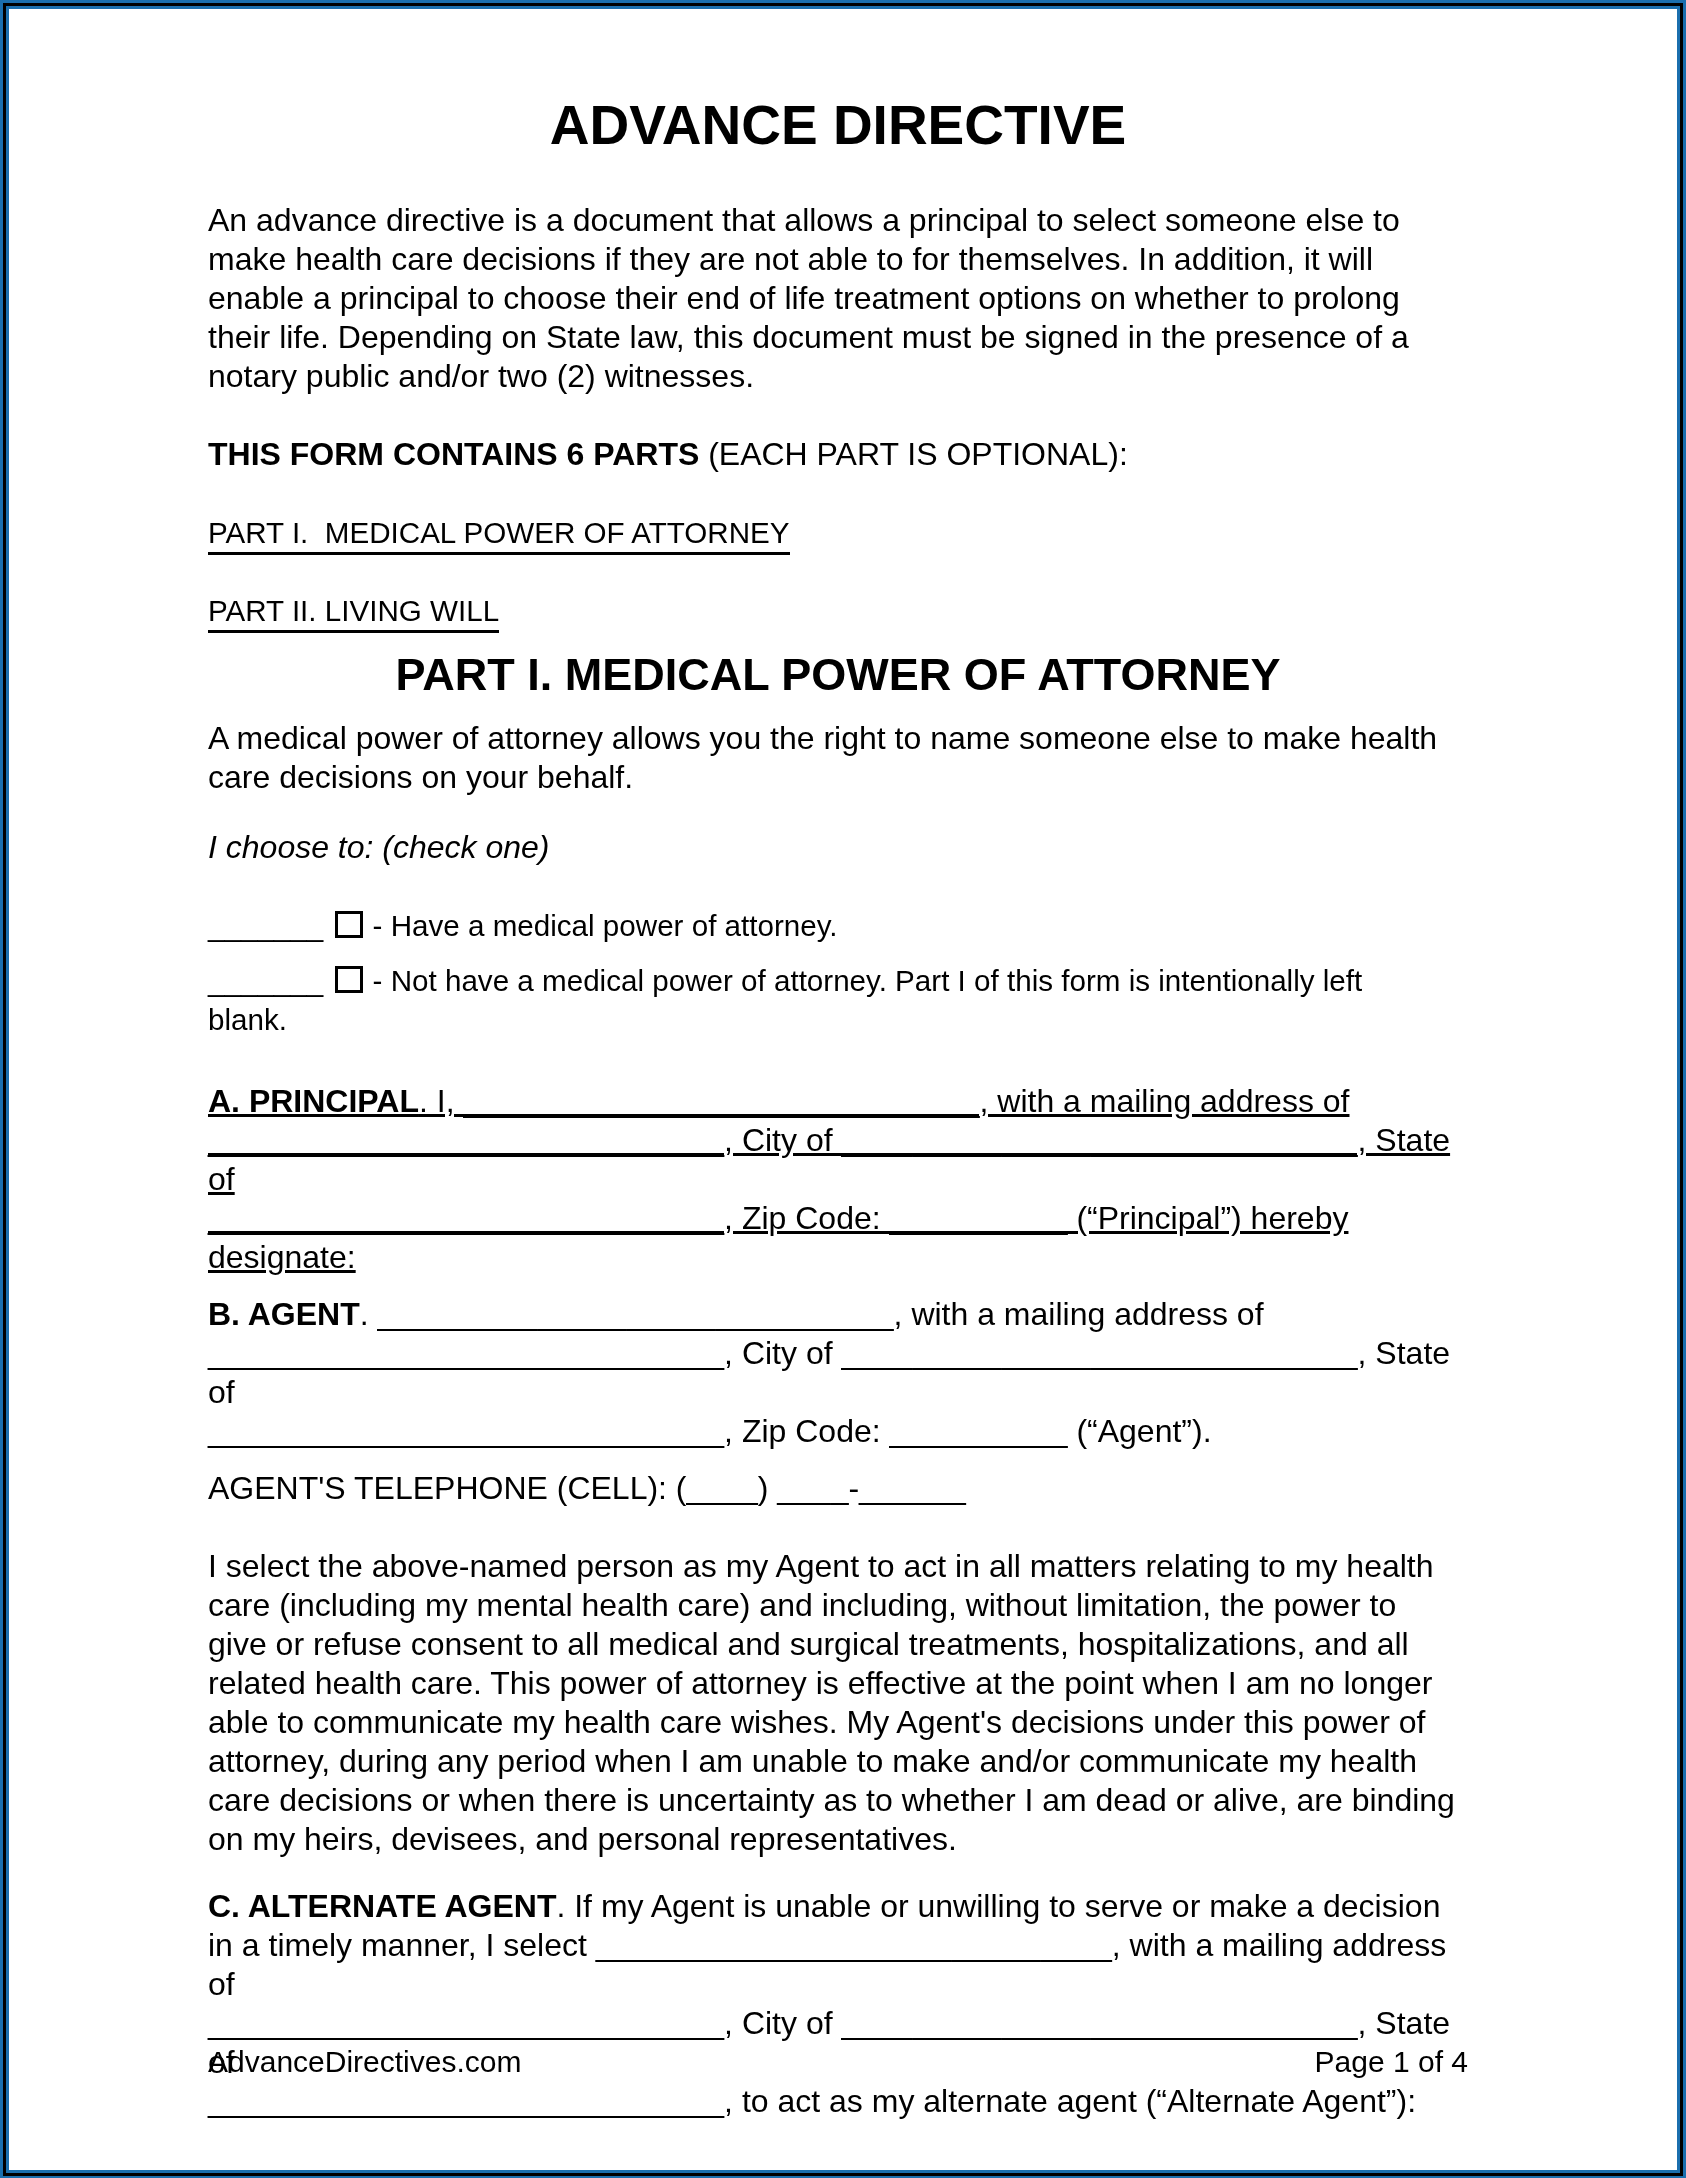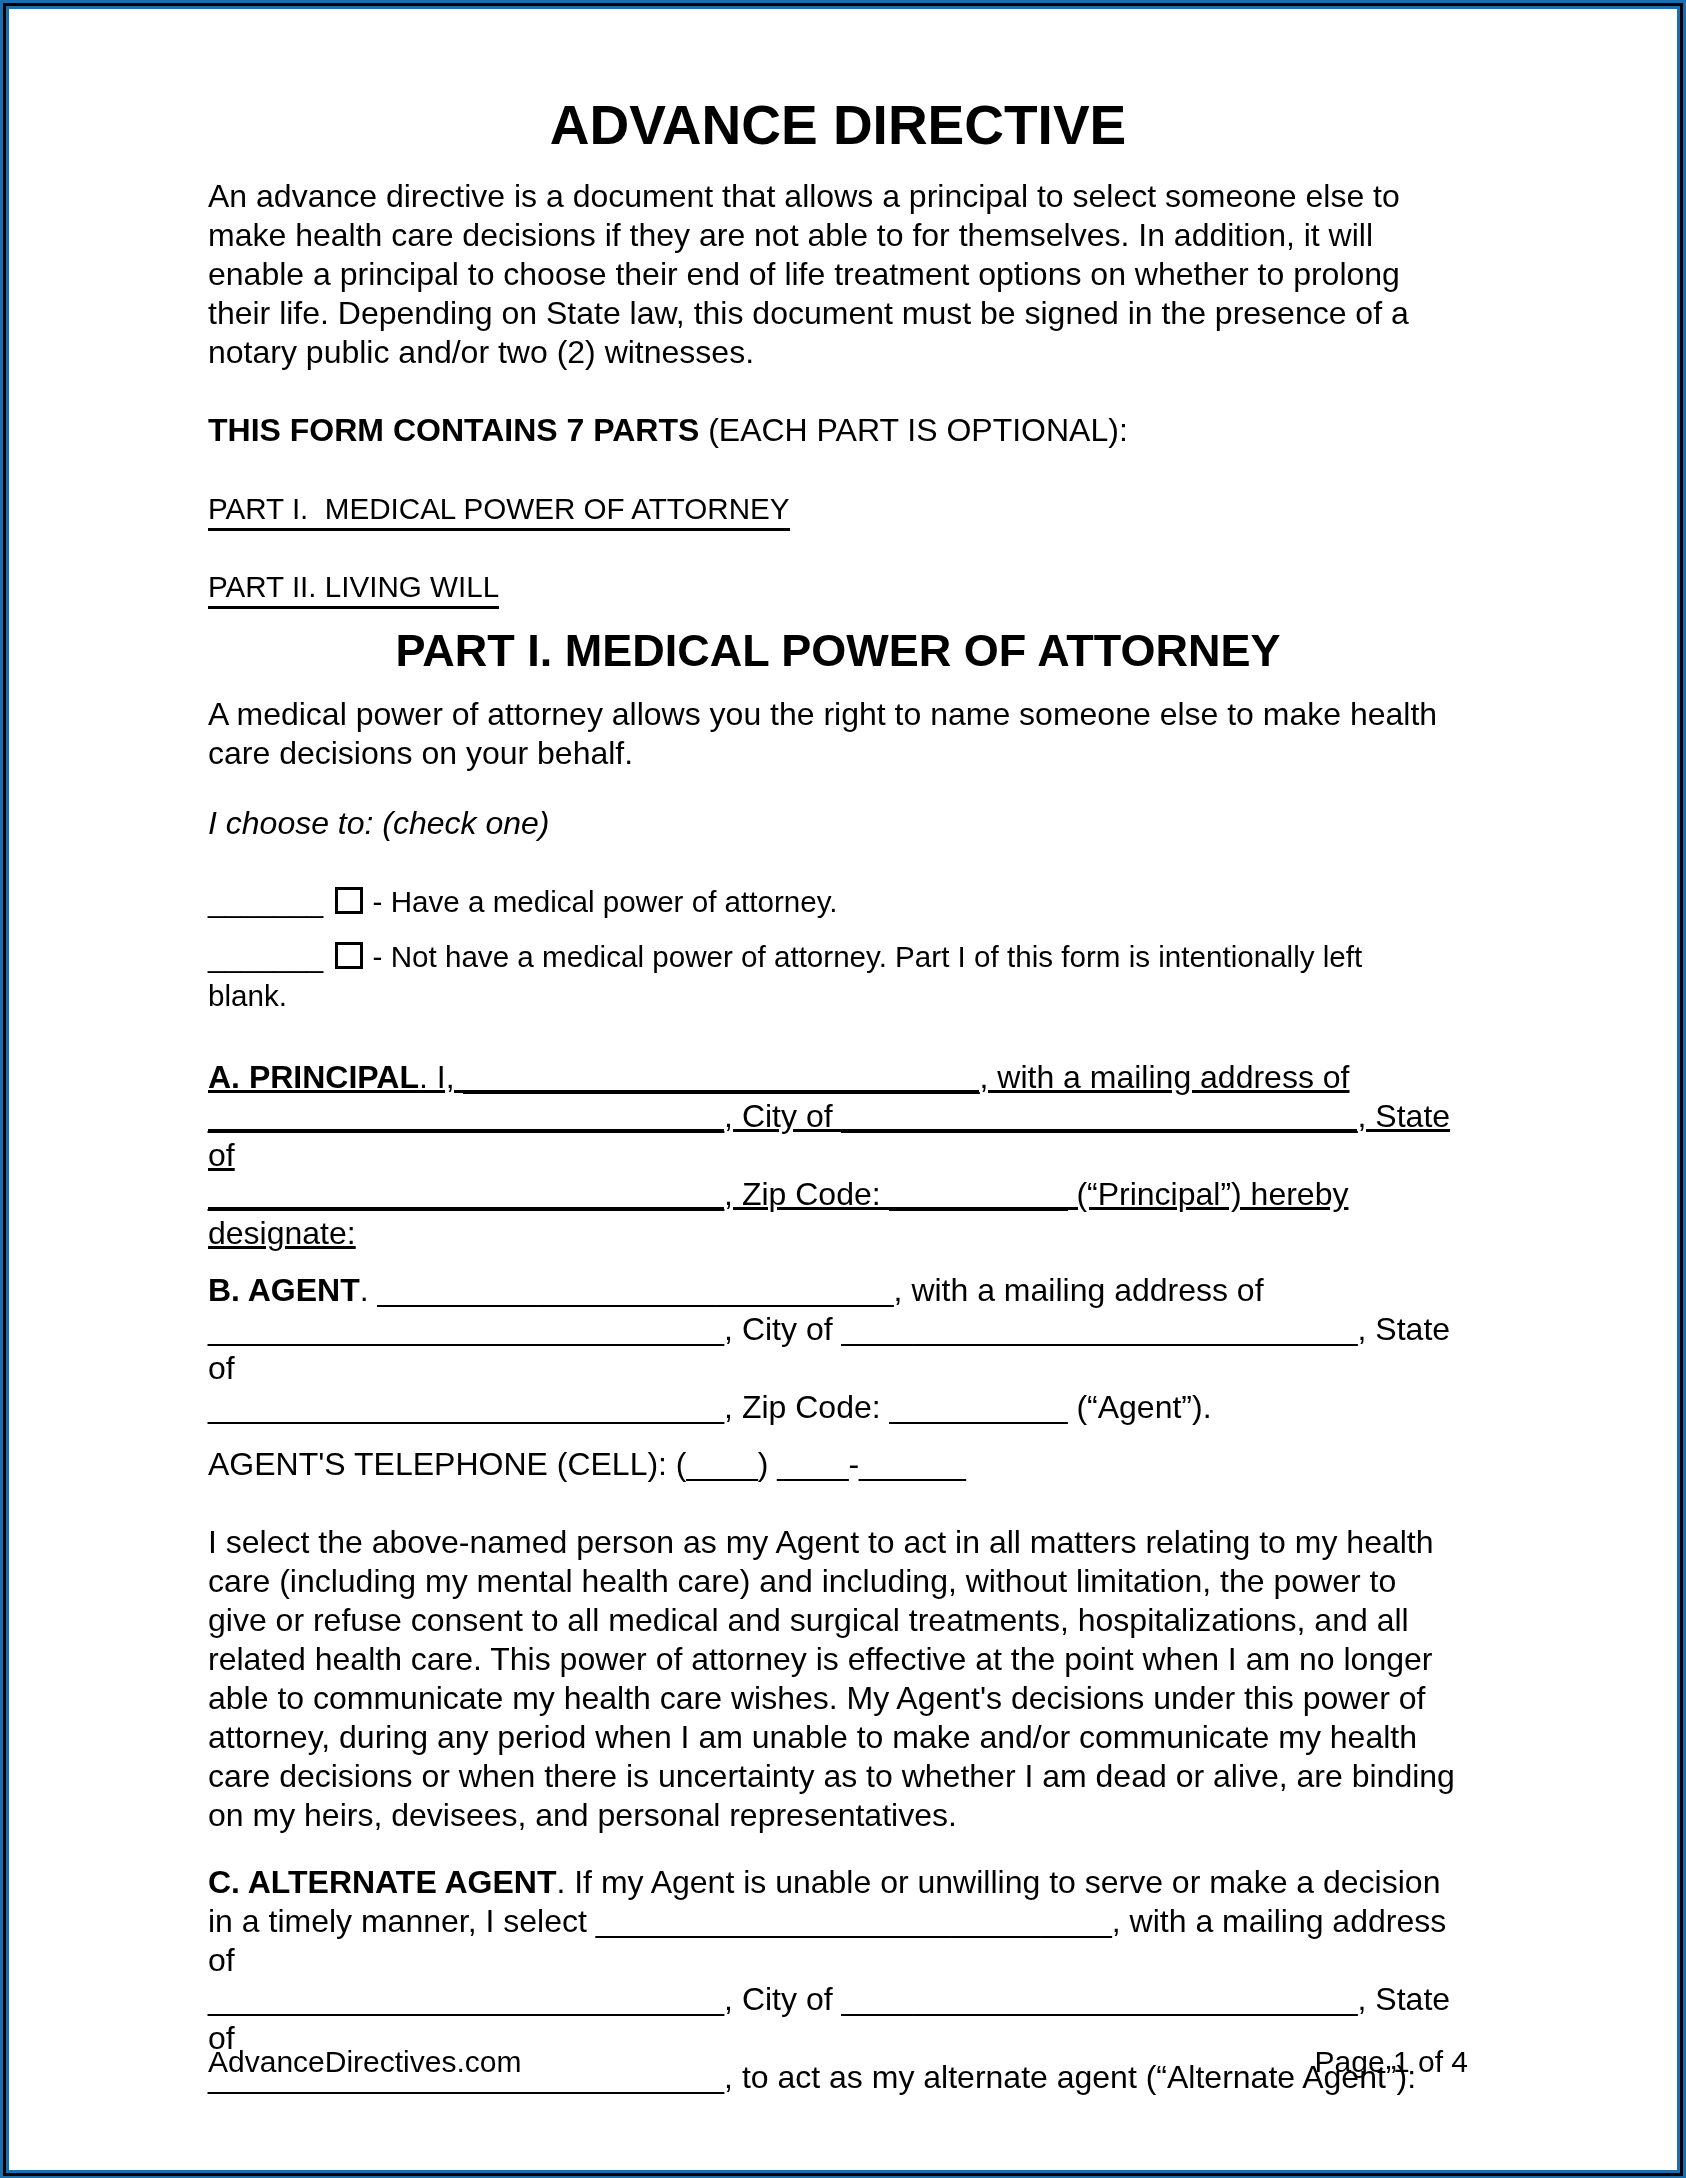--- a/index.html
+++ b/index.html
@@ -25,21 +25,21 @@
     border:3px solid #000;
     box-shadow:inset 0 0 0 3px var(--blue);
     padding:87px 212px 0 202px;
     overflow:hidden;
   }
   h1.doc-title{
     font-size:55px;
     line-height:65px;
     font-weight:bold;
     text-align:center;
-    margin:0 0 19px 0;
+    margin:0 0 43px 0;
   }
   .body-text{
     font-size:32px;
     line-height:39px;
     white-space:pre-line;
     margin:0;
   }
   .mt-intro{margin-top:0;}
   .mt40{margin-top:39px;}
   .mt36{margin-top:18px;}
@@ -93,21 +93,21 @@
   <div class="page-inner">
 
     <h1 class="doc-title">ADVANCE DIRECTIVE</h1>
 
     <p class="body-text mt-intro">An advance directive is a document that allows a principal to select someone else to
 make health care decisions if they are not able to for themselves. In addition, it will
 enable a principal to choose their end of life treatment options on whether to prolong
 their life. Depending on State law, this document must be signed in the presence of a
 notary public and/or two (2) witnesses.</p>
 
-    <p class="body-text mt40"><strong>THIS FORM CONTAINS 7 PARTS</strong><span> (EACH PART IS OPTIONAL):</span></p>
+    <p class="body-text mt40"><strong>THIS FORM CONTAINS 6 PARTS</strong><span> (EACH PART IS OPTIONAL):</span></p>
 
     <div class="toc-line">
       <span class="underline-item">PART I.  MEDICAL POWER OF ATTORNEY</span>
     </div>
 
     <div class="toc-line">
       <span class="underline-item">PART II. LIVING WILL</span>
     </div>
 
     <h2 class="part-heading">PART I. MEDICAL POWER OF ATTORNEY</h2>

